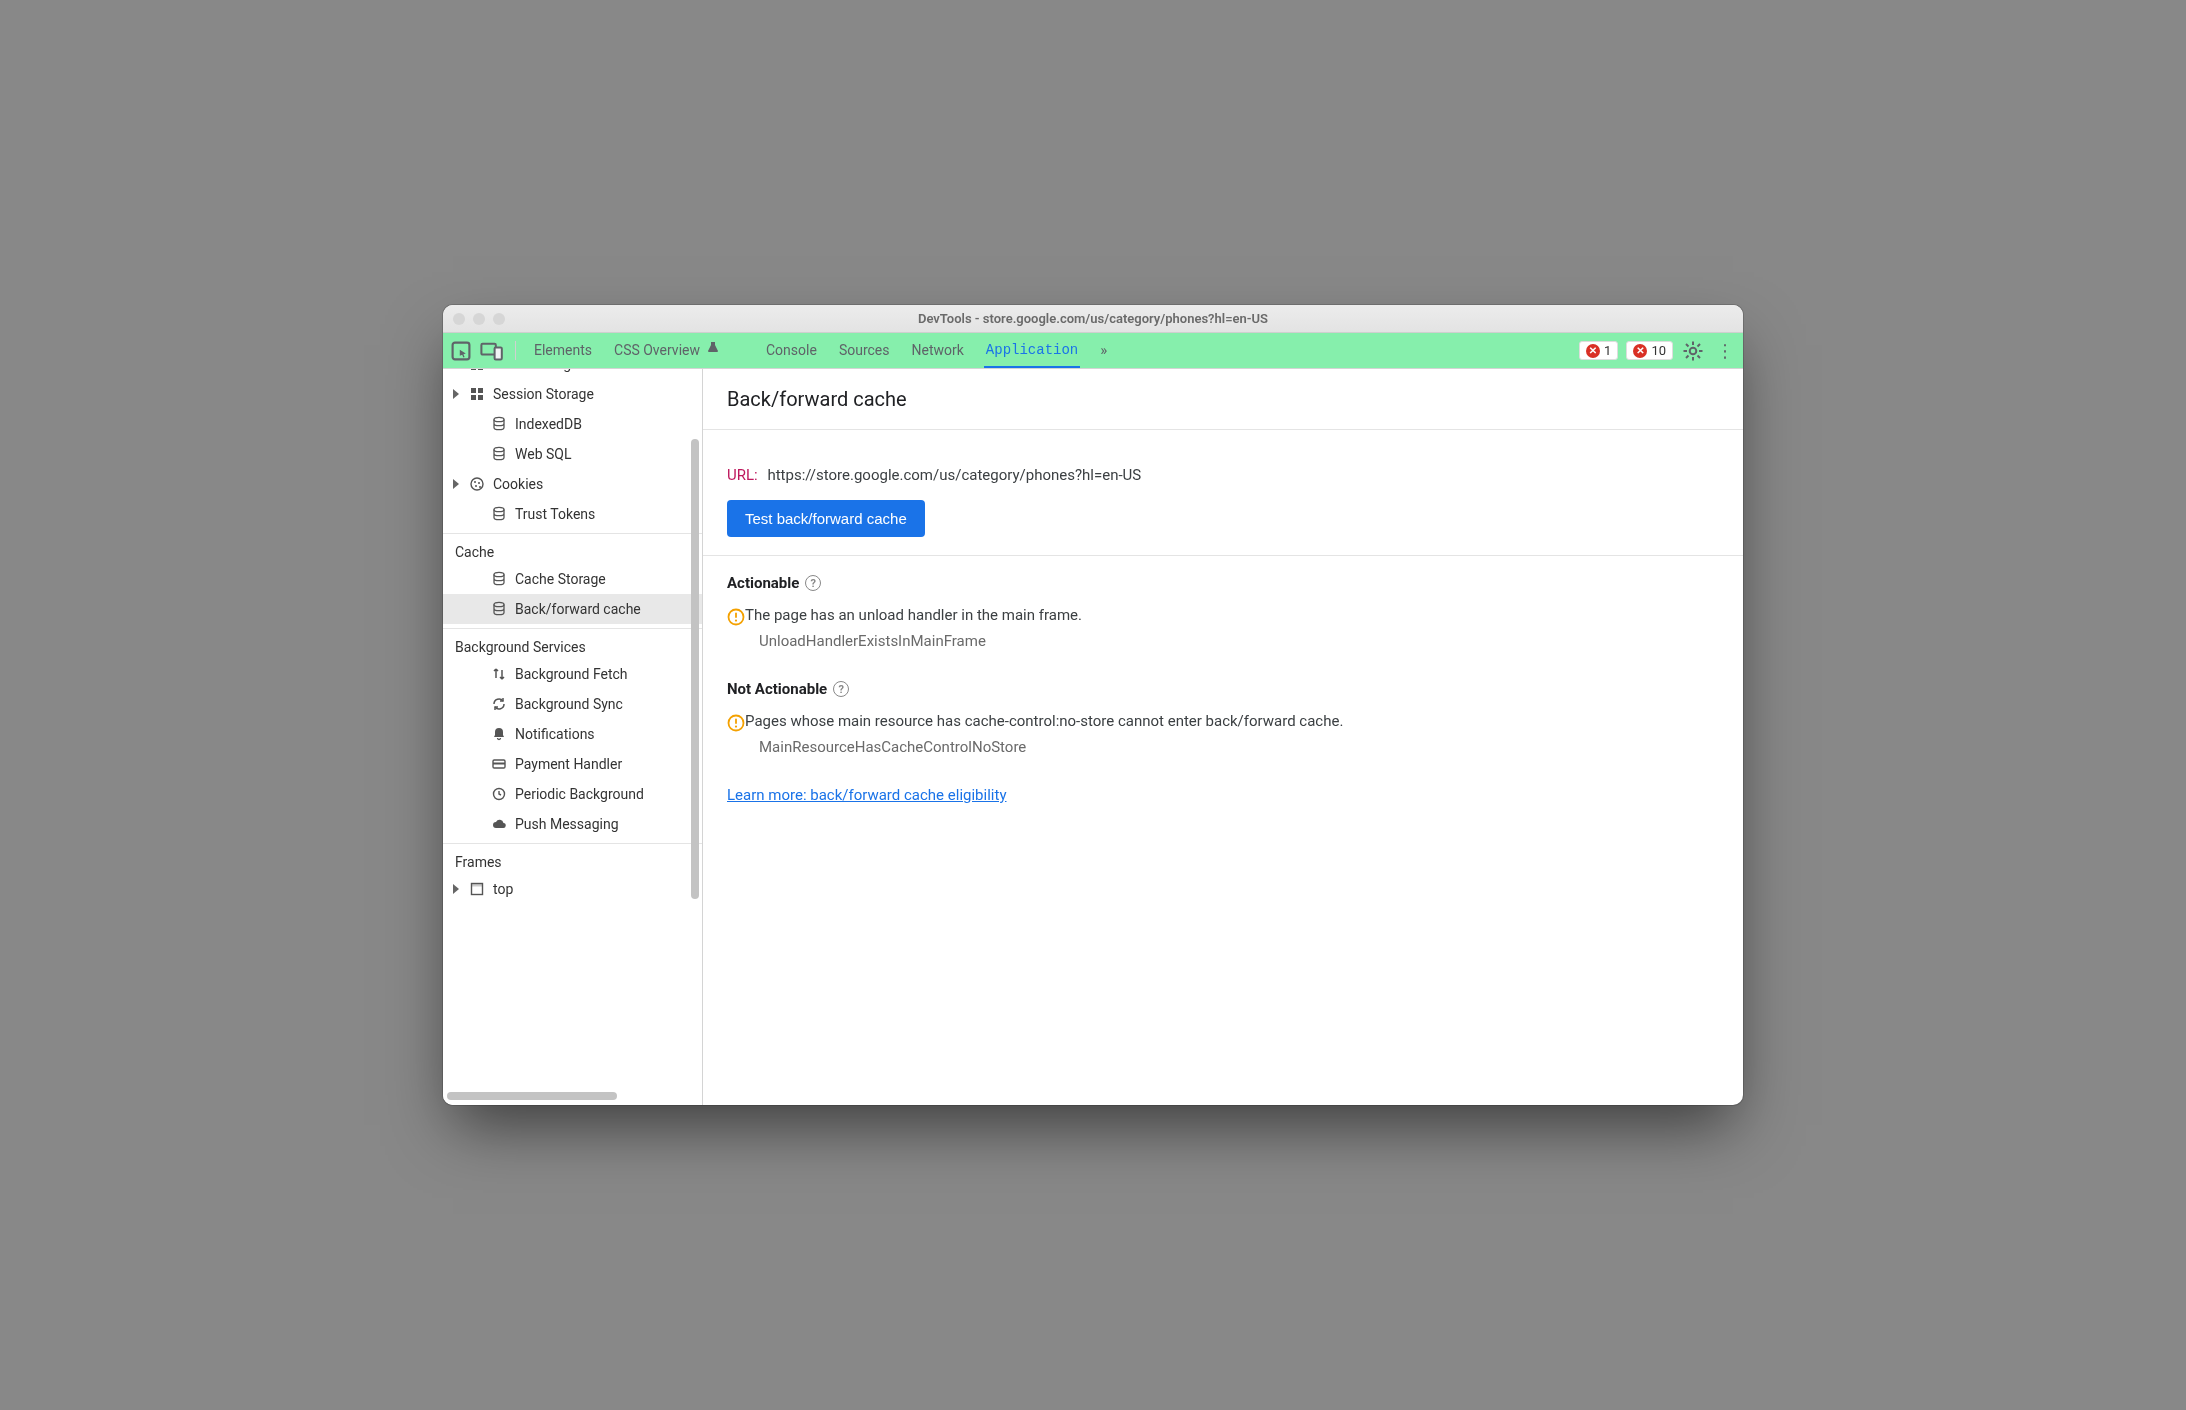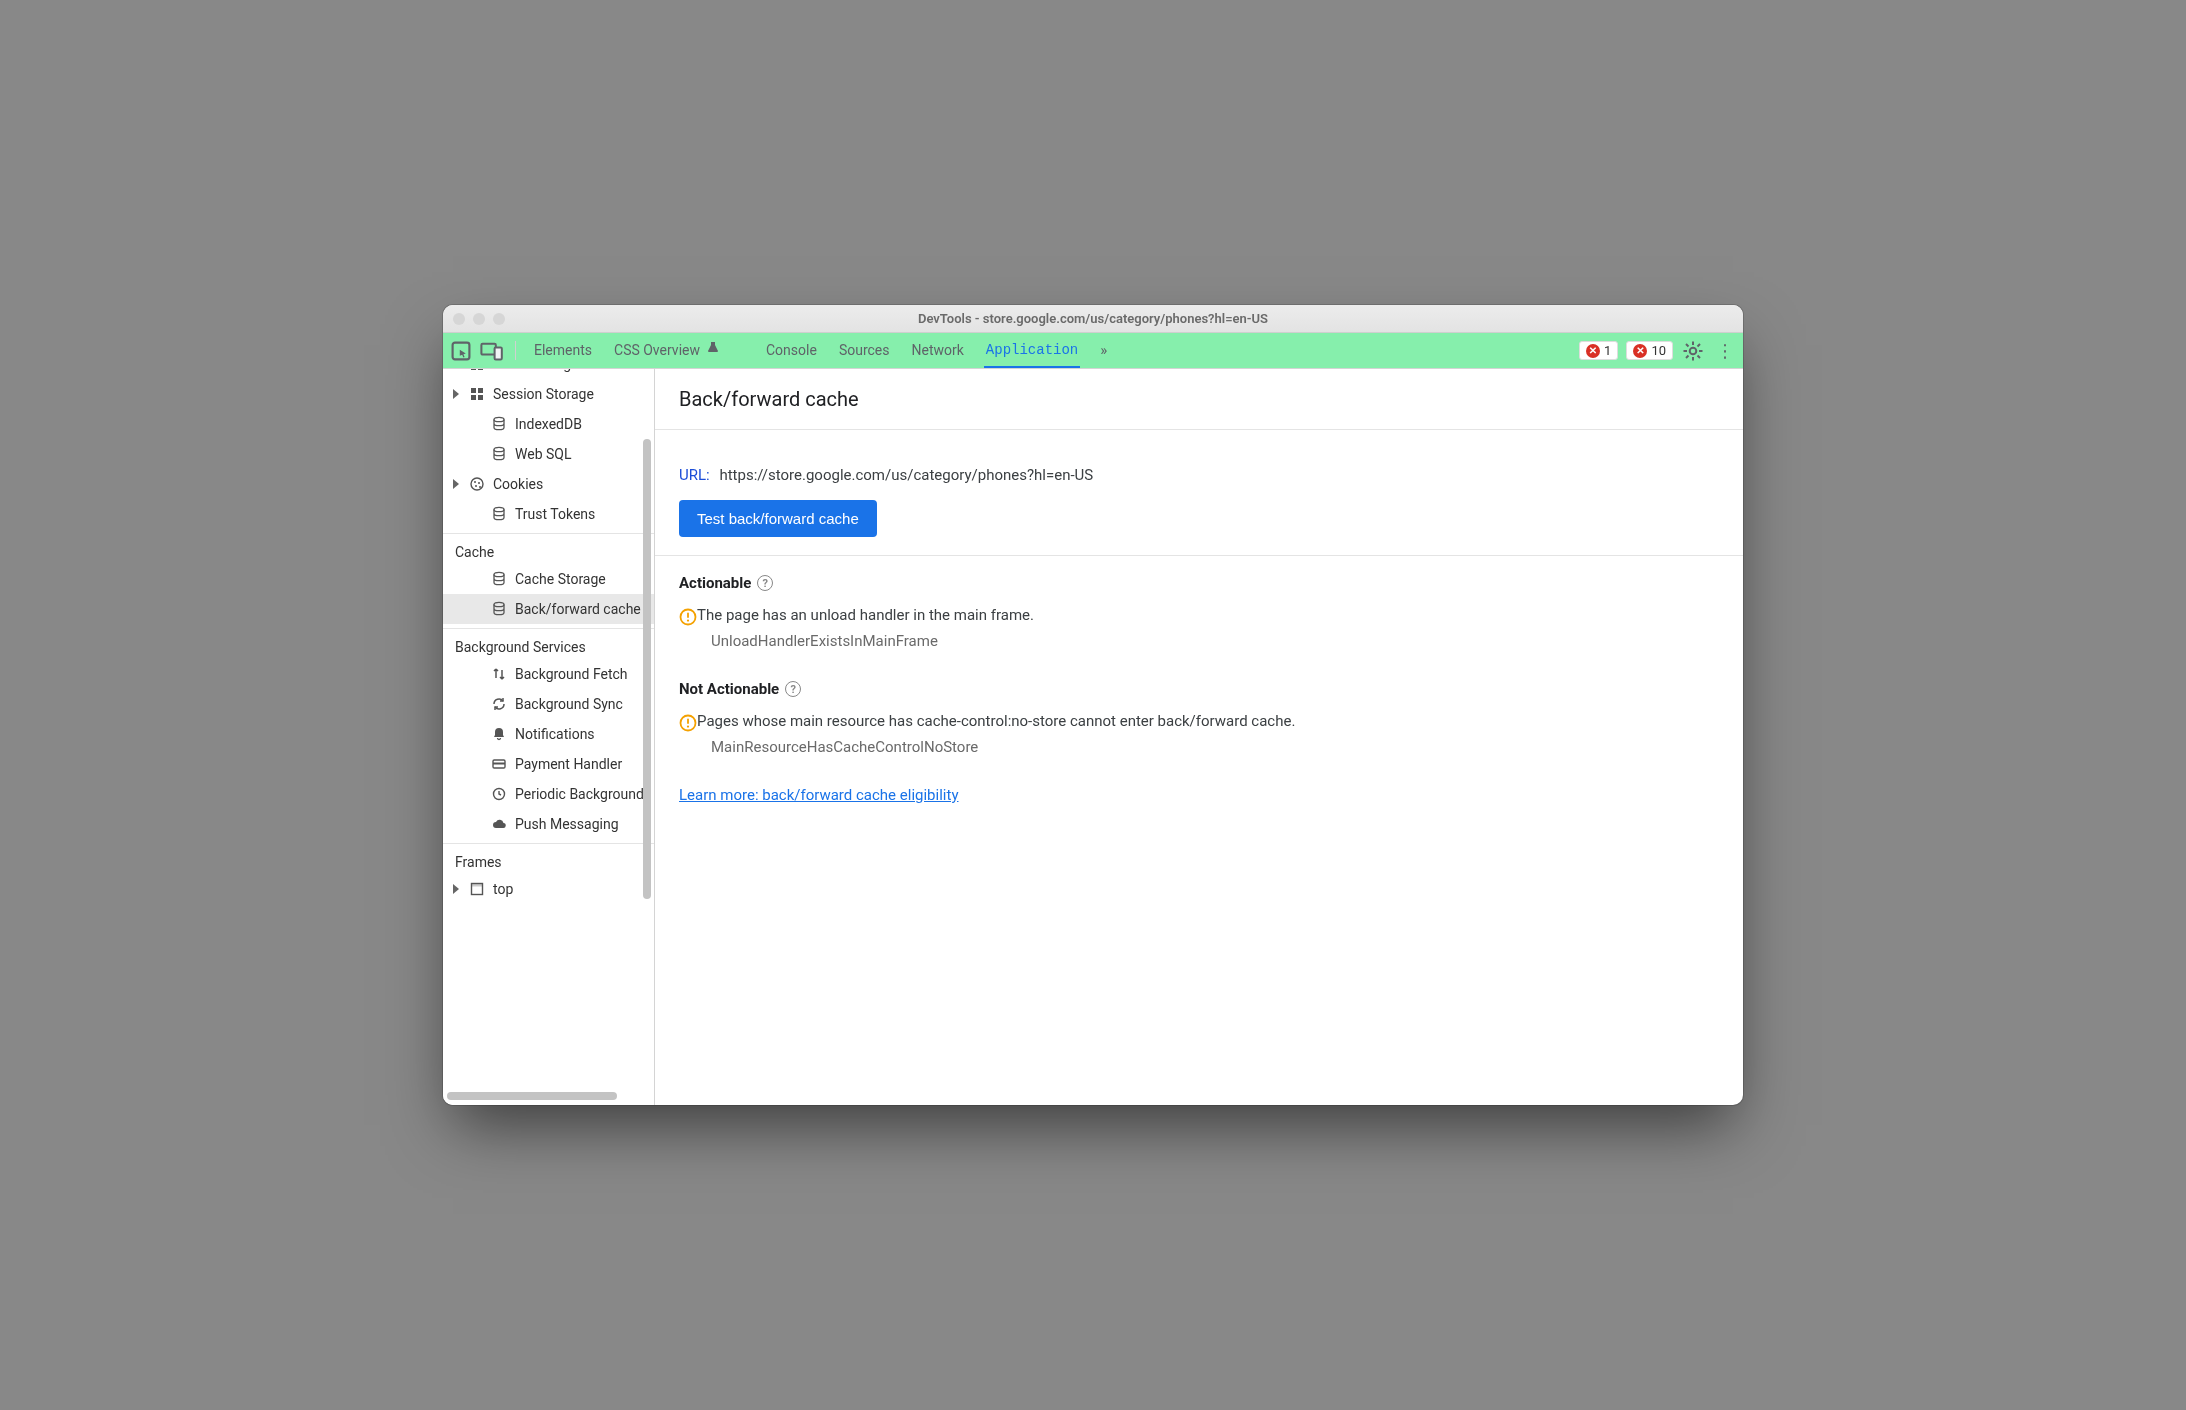--- a/index.html
+++ b/index.html
@@ -81,21 +81,21 @@
   }
   .err-pill .circle {
     width:14px; height:14px; border-radius:50%; background:#d93025;
     display:flex; align-items:center; justify-content:center;
     color:#fff; font-size:10px; font-weight:700;
   }
 
   
   .main { flex:1; display:flex; min-height:0; }
   .sidebar {
-    width: 212px;
+    width: 260px;
     border-right:1px solid #d4d4d4;
     background:#fff;
     overflow:hidden;
     position:relative;
     font-size:14px;
     color:#333;
   }
   .sidebar-inner {
     position:absolute; top:-20px; left:0; right:0;
     padding-bottom:10px;
@@ -137,21 +137,21 @@
   .content { flex:1; overflow:auto; }
   .hdr {
     padding:18px 24px; border-bottom:1px solid #e4e4e4;
     font-size:20px; color:#202124;
   }
   .box {
     padding:18px 24px; border-bottom:1px solid #e4e4e4;
     color:#3c4043; font-size:15px;
   }
   .info-row { display:flex; align-items:flex-start; gap:16px; }
-  .small-label { color:#1d4ed8; }
+  .small-label { color:#be185d; }
   .btn {
     display:inline-block; background:#1a73e8; color:#fff;
     border:none; border-radius:4px; padding:10px 18px;
     font-size:15px; font-weight:400; cursor:pointer; margin-top:16px;
   }
   .sec-title {
     font-size:15px; font-weight:700; color:#202124;
     display:flex; align-items:center; gap:6px; margin-bottom:14px;
   }
   .q-icon {

